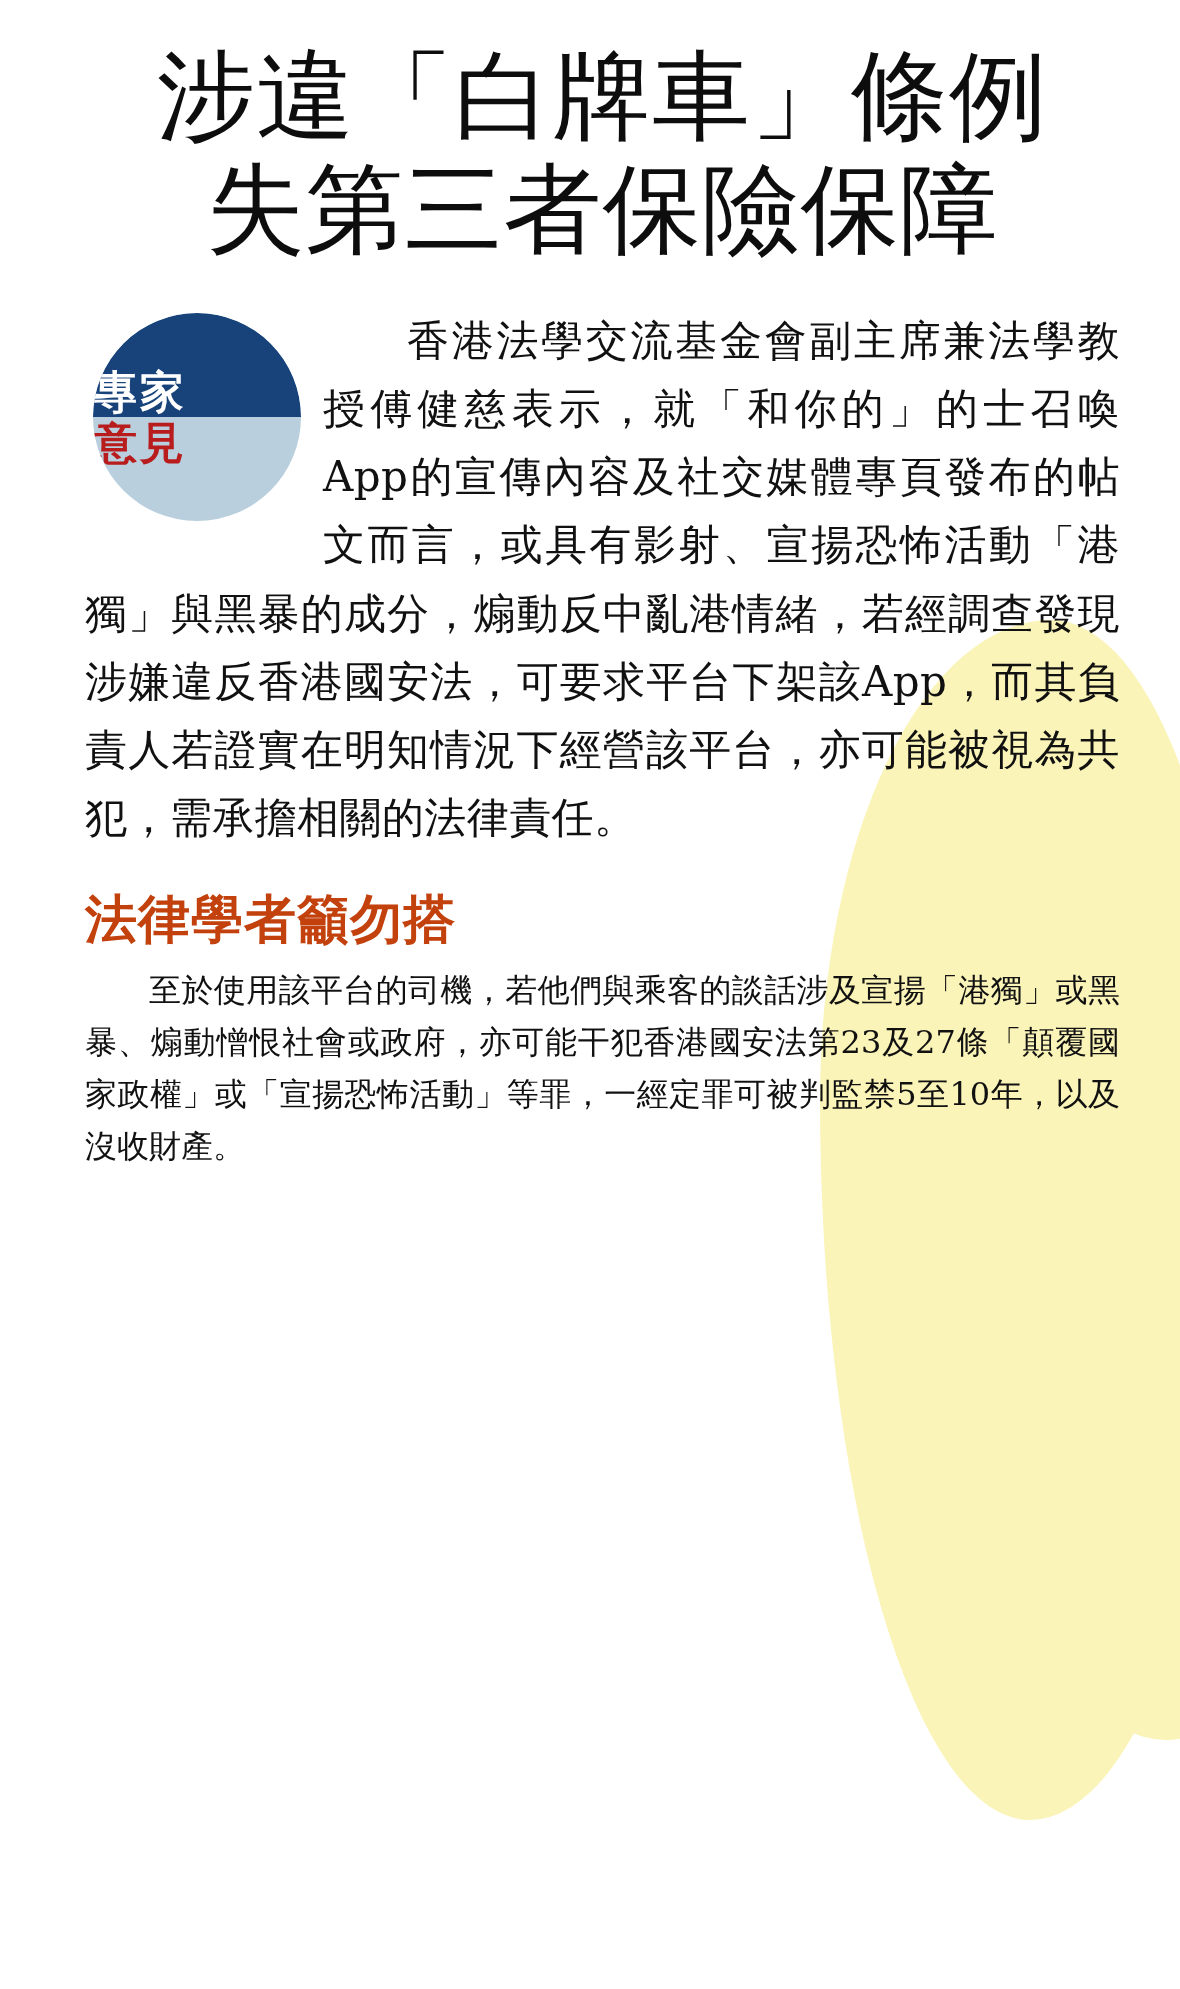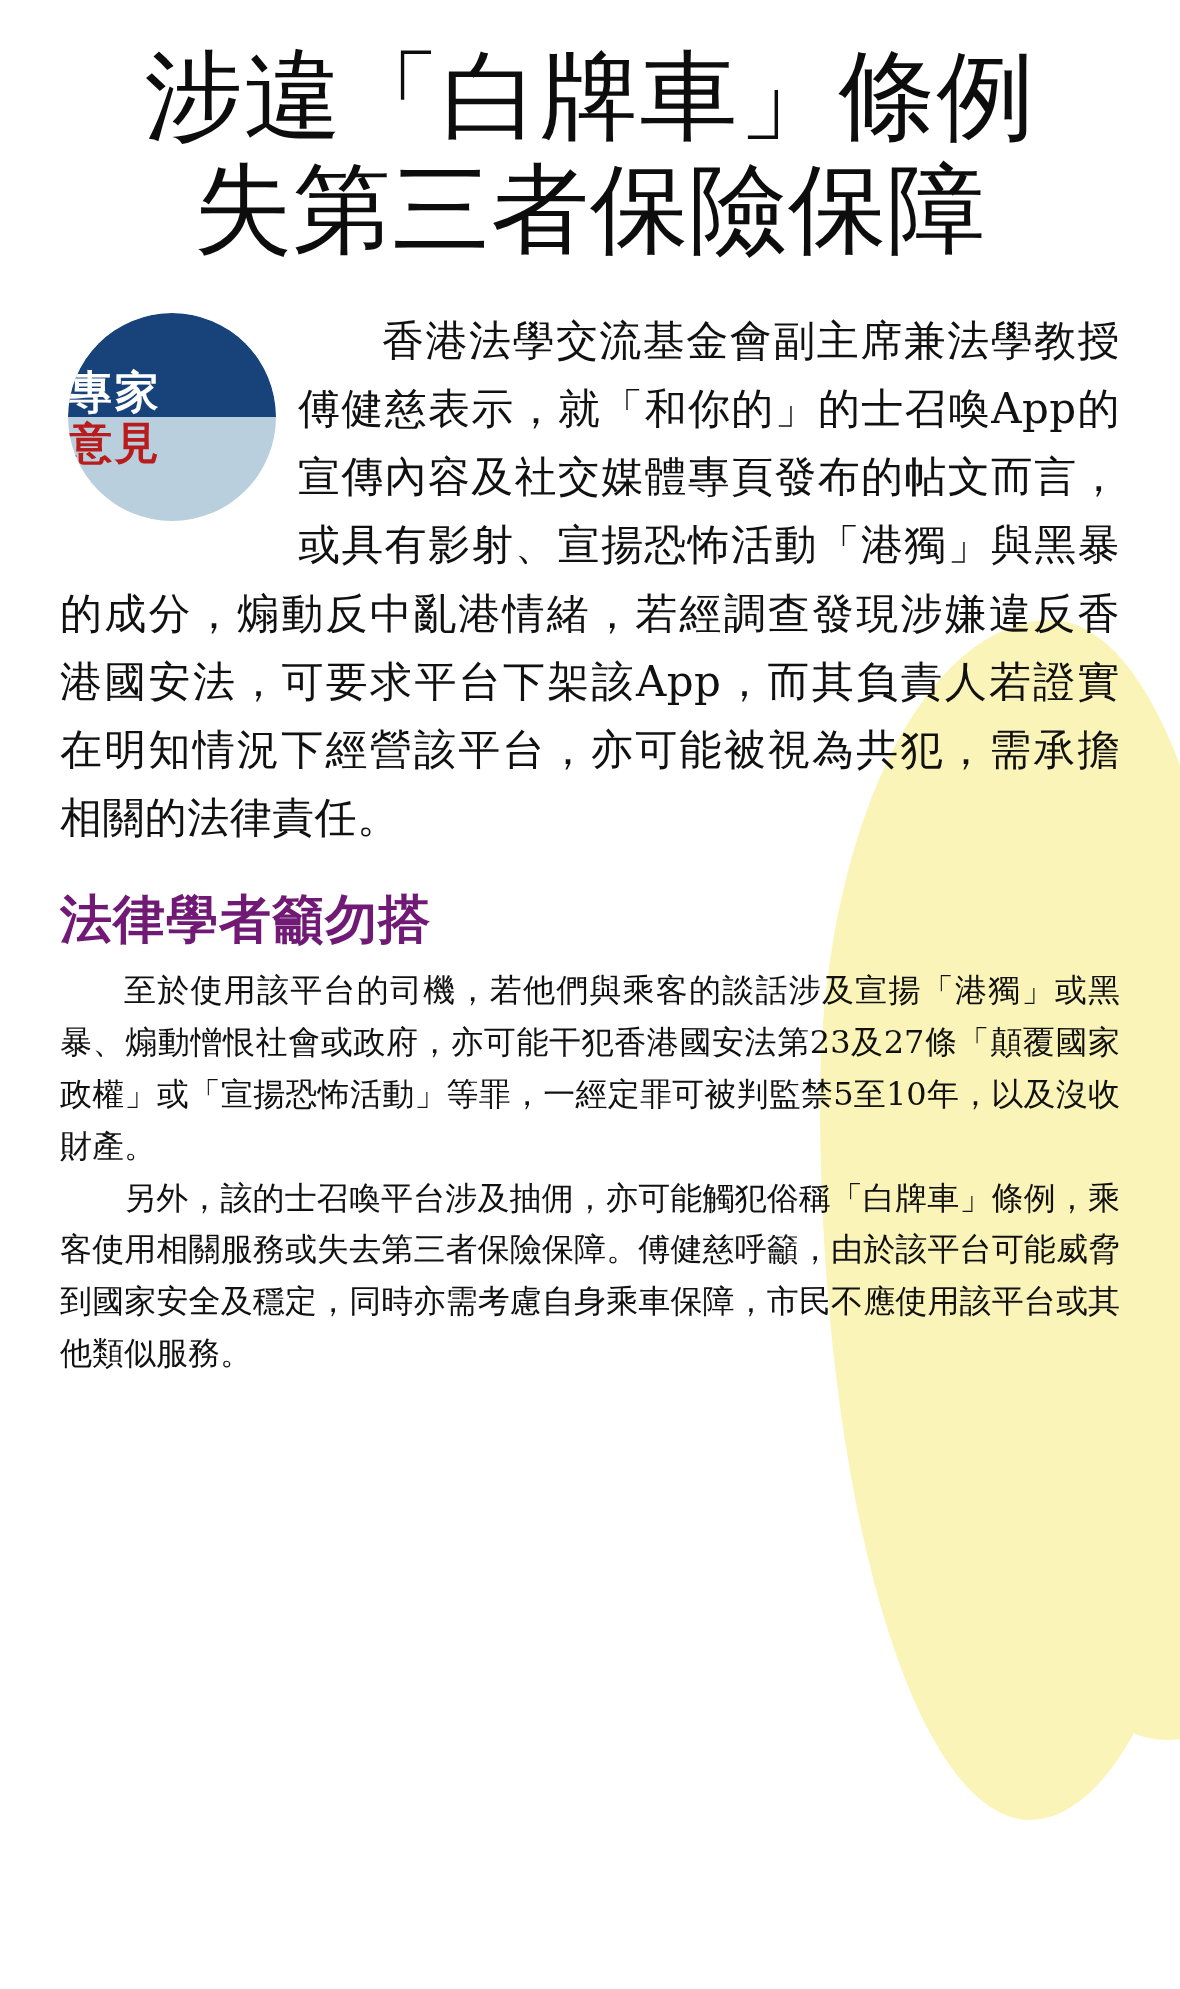--- a/index.html
+++ b/index.html
@@ -35,20 +35,21 @@
     height: 760px;
     background: #fbf4b8;
     border-radius: 50% 50% 45% 55% / 45% 50% 50% 55%;
     z-index: 0;
   }
 
   .page {
     position: relative;
     z-index: 2;
     padding: 0 60px;
+    margin-left: 25px;
   }
 
   .headline {
     margin: 0;
     padding-top: 40px;
     font-family: "DejaVu Serif", "Liberation Serif", serif;
     font-weight: 400;
     font-size: 98px;
     line-height: 1.15;
     letter-spacing: 0.01em;
@@ -115,21 +116,21 @@
   .body-text p.indent { text-indent: 2em; }
 
   .subhead {
     clear: both;
     margin: 34px 0 12px 0;
     font-family: "DejaVu Sans", "Liberation Sans", sans-serif;
     font-weight: 700;
     font-size: 52px;
     line-height: 1.3;
     letter-spacing: 0.02em;
-    color: #701a75;
+    color: #c2410c;
   }
 
   .section-2 p {
     margin: 0;
     font-size: 32px;
     line-height: 1.62;
     text-align: justify;
     text-justify: inter-ideograph;
     color: #111111;
   }
@@ -159,16 +160,15 @@
 
     <div class="body-text">
       <p class="indent">香港法學交流基金會副主席兼法學教授傅健慈表示，就「和你的」的士召喚App的宣傳內容及社交媒體專頁發布的帖文而言，或具有影射、宣揚恐怖活動「港獨」與黑暴的成分，煽動反中亂港情緒，若經調查發現涉嫌違反香港國安法，可要求平台下架該App，而其負責人若證實在明知情況下經營該平台，亦可能被視為共犯，需承擔相關的法律責任。</p>
     </div>
   </div>
 
   <h2 class="subhead">法律學者籲勿搭</h2>
 
   <div class="section-2">
     <p class="indent">至於使用該平台的司機，若他們與乘客的談話涉及宣揚「港獨」或黑暴、煽動憎恨社會或政府，亦可能干犯香港國安法第23及27條「顛覆國家政權」或「宣揚恐怖活動」等罪，一經定罪可被判監禁5至10年，以及沒收財產。</p>
-    <p class="indent">另外，該的士召喚平台涉及抽佣，亦可能觸犯俗稱「白牌車」條例，乘客使用相關服務或失去第三者保險保障。傅健慈呼籲，由於該平台可能威脅到國家安全及穩定，同時亦需考慮自身乘車保障，市民不應使用該平台或其他類似服務。</p>
   </div>
 
 </div>
 
 </body></html>

